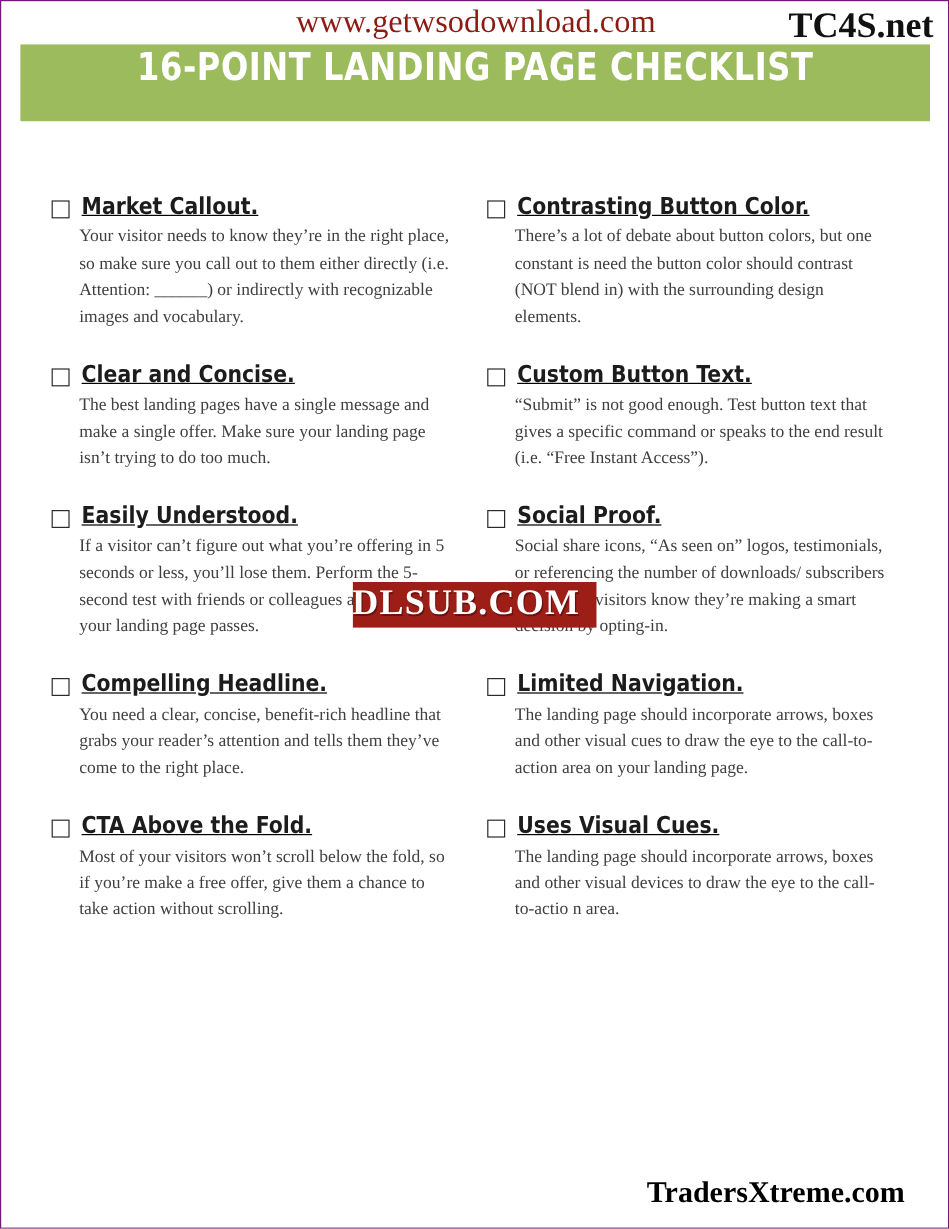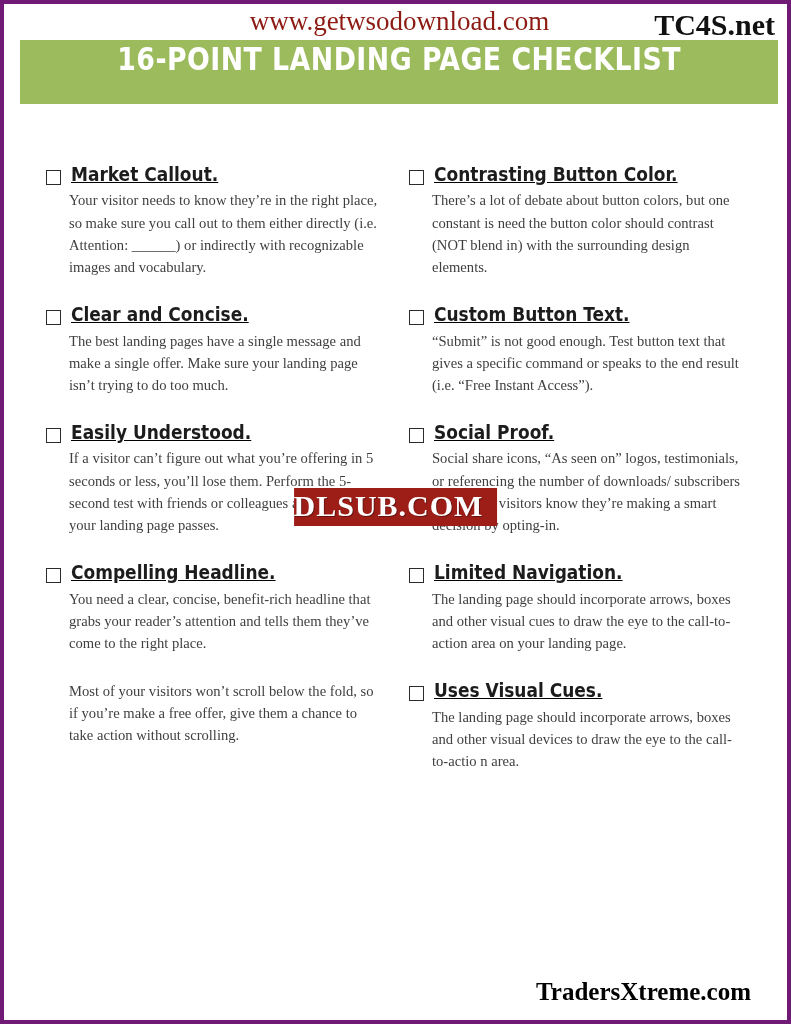--- a/index.html
+++ b/index.html
@@ -12,21 +12,21 @@
     background: #ffffff;
     font-family: "Liberation Sans", sans-serif;
     position: relative;
     overflow: hidden;
   }
   .page {
     position: relative;
     width: 791px;
     height: 1024px;
     box-sizing: border-box;
-    border: 4px solid #701a75;
+    border: 1px solid #701a75;
     background: #fff;
   }
 
   
   .top-watermark {
     position: absolute;
     top: 2px;
     left: 0;
     width: 791px;
     text-align: center;
@@ -193,20 +193,24 @@
 
       <div class="item">
         <div class="item-head">
           <span class="checkbox"></span>
           <span class="item-title">Compelling Headline.</span>
         </div>
         <div class="item-body">You need a clear, concise, benefit-rich headline that grabs your reader’s attention and tells them they’ve come to the right place.</div>
       </div>
 
       <div class="item">
+        <div class="item-head">
+          <span class="checkbox"></span>
+          <span class="item-title">CTA Above the Fold.</span>
+        </div>
         <div class="item-body">Most of your visitors won’t scroll below the fold, so if you’re make a free offer, give them a chance to take action without scrolling.</div>
       </div>
 
     </div>
 
     <div class="col right">
 
       <div class="item">
         <div class="item-head">
           <span class="checkbox"></span>

